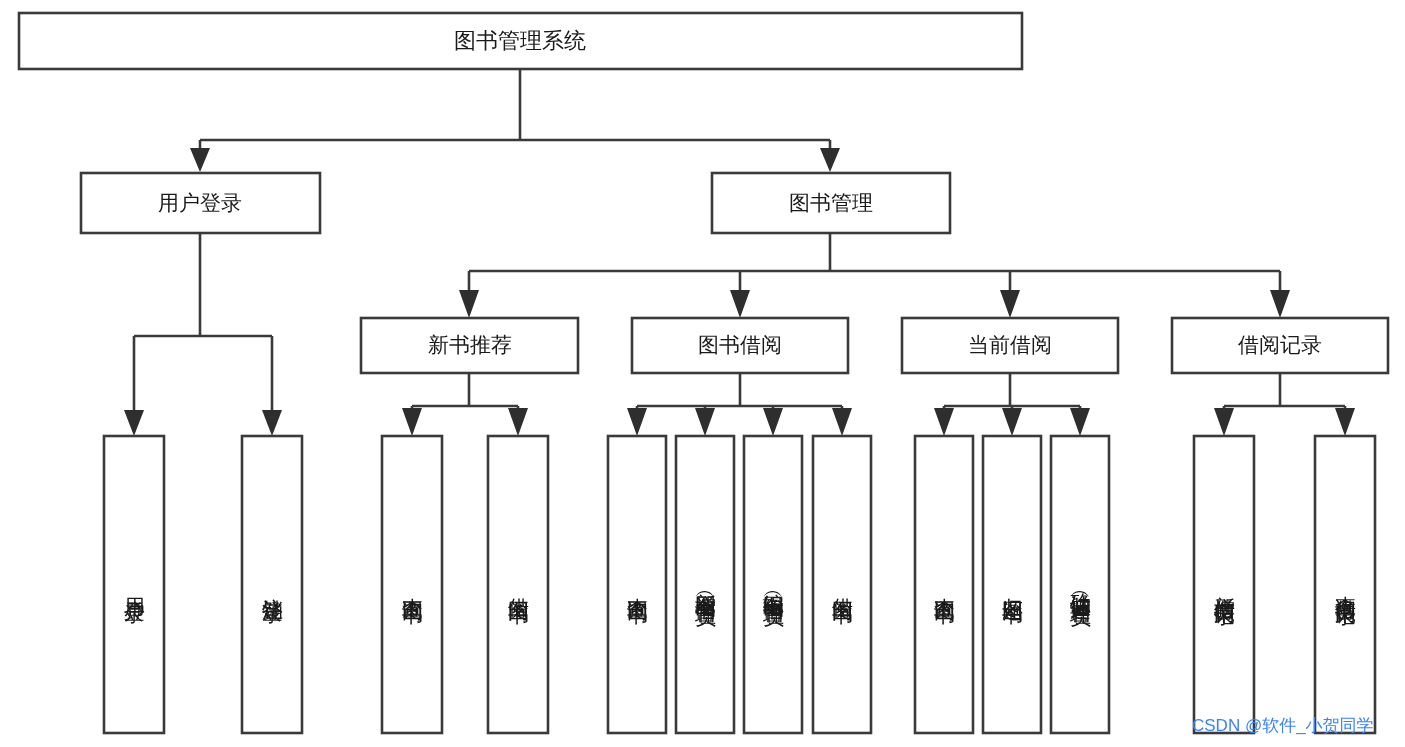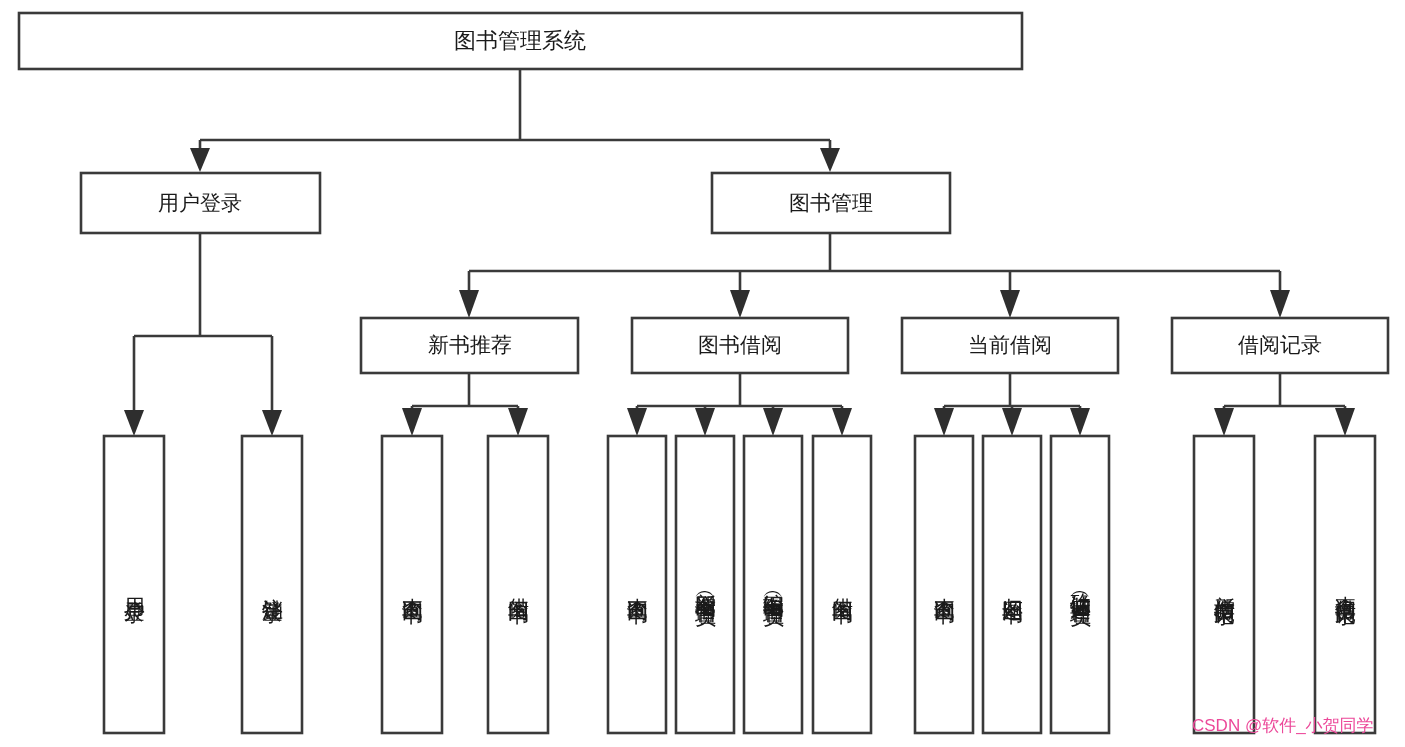--- a/index.html
+++ b/index.html
@@ -69,21 +69,21 @@
     align-items: center;
     justify-content: center;
     text-align: center;
     white-space: nowrap;
     pointer-events: none;
   }
   .watermark {
     position: absolute;
     font-family: "Liberation Sans", "DejaVu Sans", sans-serif;
     font-size: 17px;
-    color: #ec4899;
+    color: #3b82f6;
     white-space: nowrap;
   }
 </style>
 </head>
 <body>
 
 <div id="diagram-root">
 
   <svg class="diagram-canvas" viewBox="0 0 1405 747" xmlns="http://www.w3.org/2000/svg">
 

